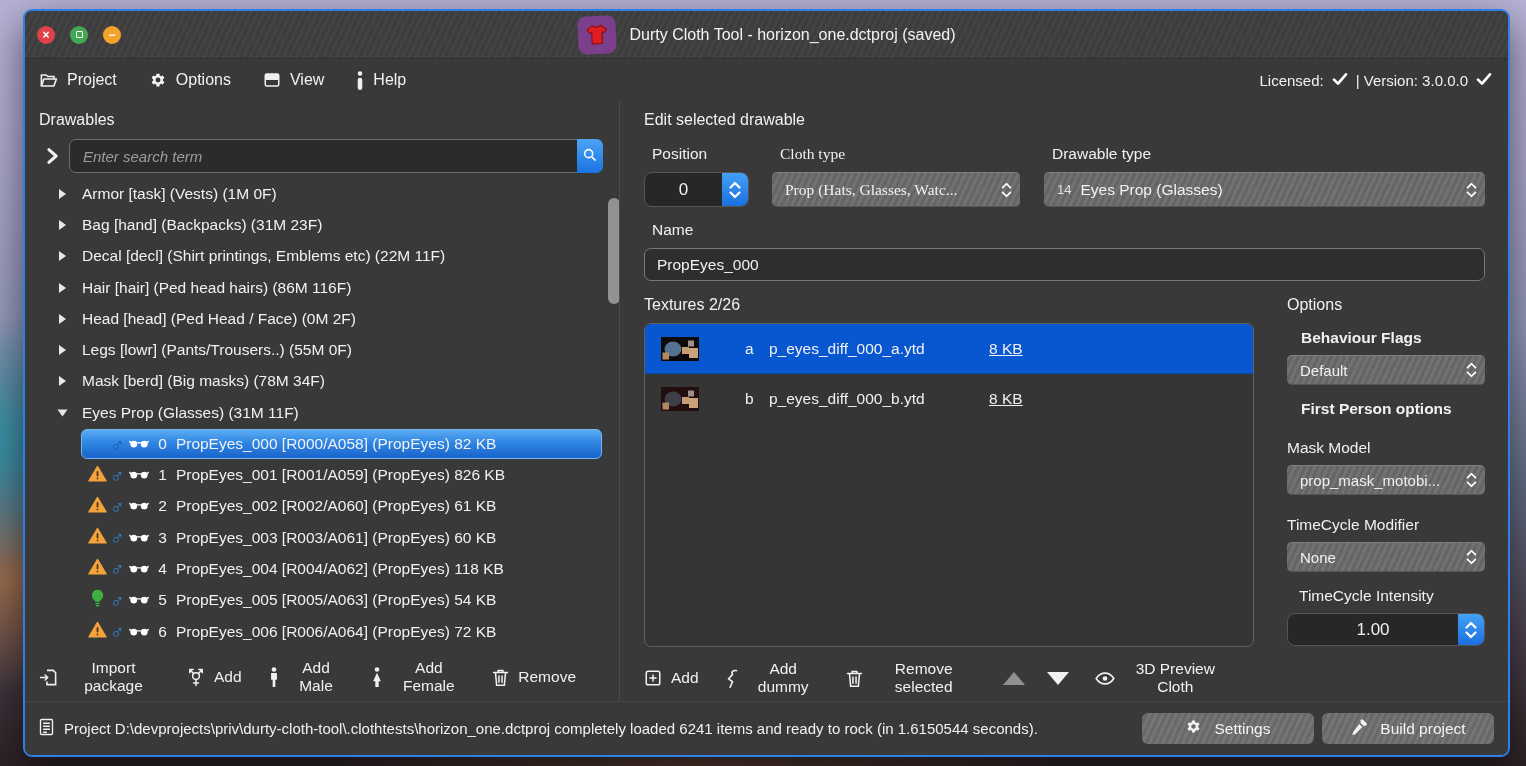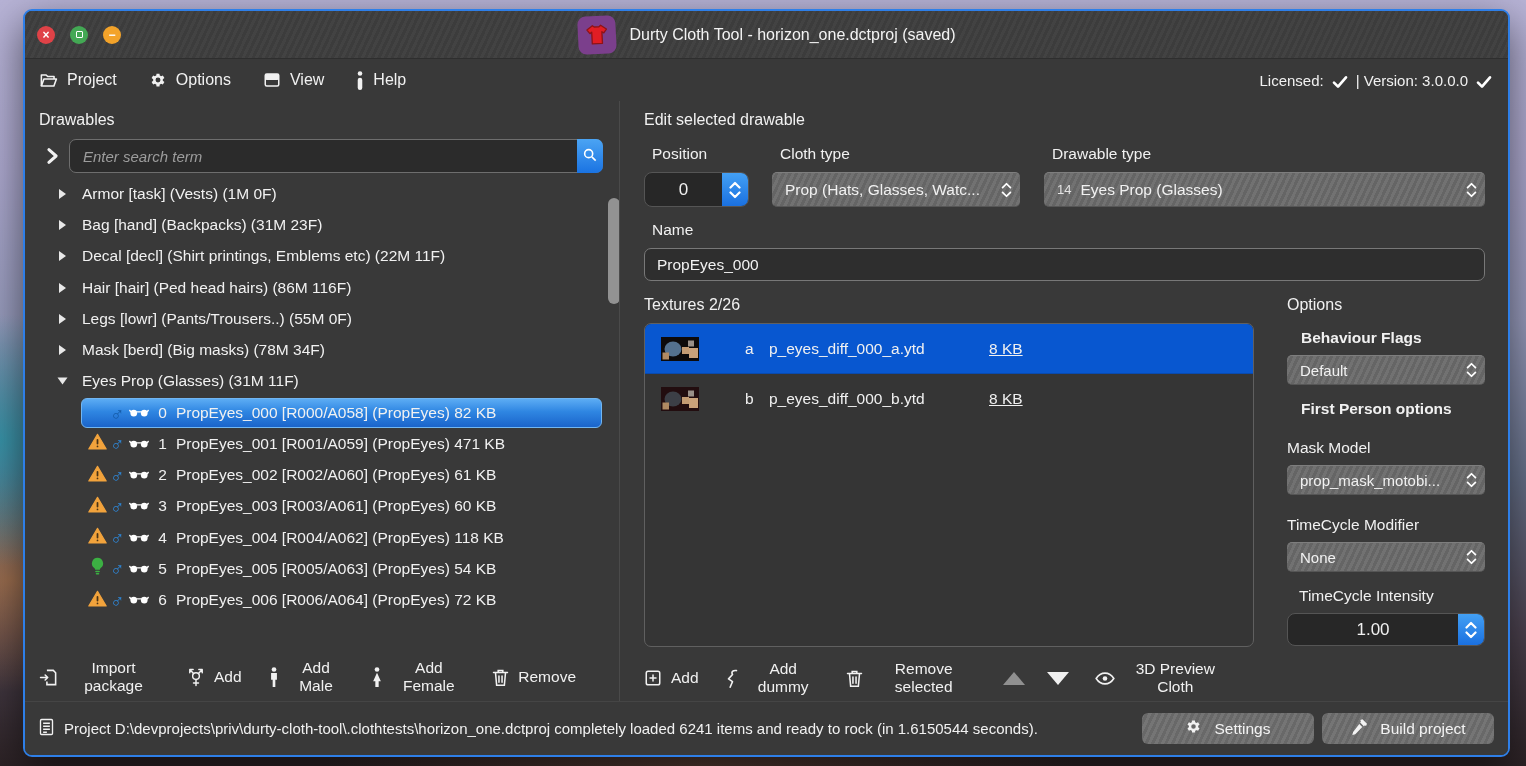--- a/index.html
+++ b/index.html
@@ -42,21 +42,21 @@
                   display:flex; align-items:center; gap:14px; }
   .app-icon { width:38px; height:38px; border-radius:8px; background:#7b3f8c;
               display:flex; align-items:center; justify-content:center; transform:rotate(-3deg); }
   .title-text { font-size:16px; color:#f3f3f3; white-space:nowrap; }
 
   
   .menubar { height:42px; flex:0 0 42px; display:flex; align-items:center; padding:0 16px 0 14px; background:#393939; }
   .menu-item { display:flex; align-items:center; gap:9px; margin-right:32px; font-size:16px; cursor:default; }
   .menu-item svg { display:block; }
   .menu-spacer { flex:1; }
-  .license { display:flex; align-items:flex-end; gap:8px; font-size:15px; }
+  .license { display:flex; align-items:flex-start; gap:8px; font-size:15px; }
   .check-icon svg { display:block; }
 
   
   .main { flex:1; display:flex; min-height:0; background:#393939; }
   .left-panel { width:594px; flex:0 0 594px; display:flex; flex-direction:column; padding:8px 0 0 14px; min-height:0; }
   .v-divider { width:1px; background:#4a4a4a; flex:0 0 1px; }
   .right-panel { flex:1; padding:8px 23px 0 24px; display:flex; flex-direction:column; min-height:0; }
 
   .panel-heading { font-size:16px; margin:2px 0 10px 0; }
 
@@ -103,21 +103,21 @@
   .field-label { font-size:15.5px; margin-bottom:9px; padding-left:8px; }
   .spinner { display:flex; width:105px; height:35px; border-radius:8px; background:#272727; border:1px solid #555; overflow:hidden; }
   .spinner .spin-value { flex:1; display:flex; align-items:center; justify-content:center; font-size:17px; }
   .spin-btns { width:26px; background:linear-gradient(180deg,#43a0f4,#1a70e0); display:flex; flex-direction:column;
                align-items:center; justify-content:center; gap:2px; cursor:pointer; }
   .dropdown { position:relative; height:35px; border-radius:5px; background:#6a6a6a;
               background-image:repeating-linear-gradient(115deg, rgba(255,255,255,.05) 0 3px, rgba(0,0,0,.05) 3px 6px);
               border-top:1px solid #7e7e7e; border-bottom:1px solid #565656;
               display:flex; align-items:center; padding:0 30px 0 13px; font-size:15.5px; cursor:pointer; }
   .dropdown .dd-arrows { position:absolute; right:8px; top:50%; transform:translateY(-50%); display:flex; flex-direction:column; gap:2px; }
-  .fgroup-cloth { width:248px; margin-left:23px; }
+  .fgroup-cloth { width:248px; margin-left:23px;font-family:Liberation Serif, serif; }
   .fgroup-drawable { flex:1; margin-left:24px; }
   .idx { font-size:13px; color:#e3e3e3; margin-right:9px; }
 
   .name-input { width:100%; height:33px; background:#2e2e2e; border:1px solid #787878; border-radius:7px;
                 color:#f1f1f1; font-size:15.5px; padding:0 12px; outline:none; font-family:"Liberation Sans", sans-serif; }
 
   .lower-row { display:flex; margin-top:15px; flex:1; min-height:0; }
   .textures-col { width:610px; flex:0 0 610px; display:flex; flex-direction:column; }
   .texture-list { margin-top:9px; height:337px; border:1px solid #606060; border-radius:7px; background:#353535; overflow:hidden; }
   .texture-row { display:flex; align-items:center; height:50px; padding:0 10px 0 16px; font-size:15.5px; }
@@ -272,20 +272,24 @@
               <div class="group-row">
                 <span class="tri"></span>
                 <span class="group-label">Decal [decl] (Shirt printings, Emblems etc) (22M 11F)</span>
               </div>
 
               <div class="group-row">
                 <span class="tri"></span>
                 <span class="group-label">Hair [hair] (Ped head hairs) (86M 116F)</span>
               </div>
 
+              <div class="group-row">
+                <span class="tri"></span>
+                <span class="group-label">Head [head] (Ped Head / Face) (0M 2F)</span>
+              </div>
 
               <div class="group-row">
                 <span class="tri"></span>
                 <span class="group-label">Legs [lowr] (Pants/Trousers..) (55M 0F)</span>
               </div>
 
               <div class="group-row">
                 <span class="tri"></span>
                 <span class="group-label">Mask [berd] (Big masks) (78M 34F)</span>
               </div>
@@ -325,21 +329,21 @@
                 </span>
                 <span class="male">♂</span>
                 <span class="glasses">
                   <svg width="20" height="10" viewBox="0 0 26 12">
                     <path d="M3 5L0.5 2.2M23 5l2.5-2.8M9.5 4.5h7" stroke="#fff" stroke-width="1.8" fill="none"></path>
                     <circle cx="6.2" cy="6.2" r="4.3" fill="#fff"></circle>
                     <circle cx="19.8" cy="6.2" r="4.3" fill="#fff"></circle>
                   </svg>
                 </span>
                 <span class="num">1</span>
-                <span class="item-label">PropEyes_001 [R001/A059] (PropEyes) 471 KB</span>
+                <span class="item-label">PropEyes_001 [R001/A059] (PropEyes) 826 KB</span>
               </div>
 
               <div class="item-row status-warning">
                 <span class="status-slot">
                   <span class="warn-icon"><svg width="19" height="17" viewBox="0 0 24 21">
                       <path d="M12 1.5L23 20H1z" fill="#f2a33c" stroke="#f2a33c" stroke-width="1.5" stroke-linejoin="round"></path>
                       <rect x="10.9" y="7.2" width="2.2" height="7" rx="1.1" fill="#4a3315"></rect>
                       <rect x="10.9" y="15.6" width="2.2" height="2.3" rx="1.1" fill="#4a3315"></rect>
                     </svg></span>
 

